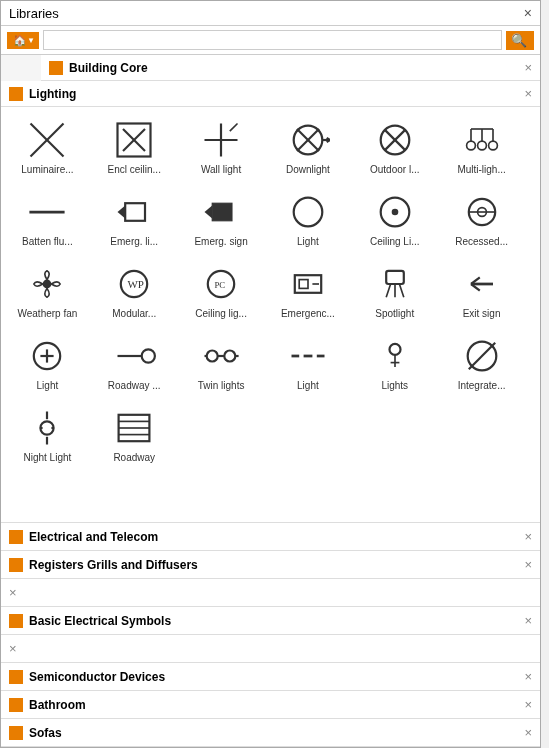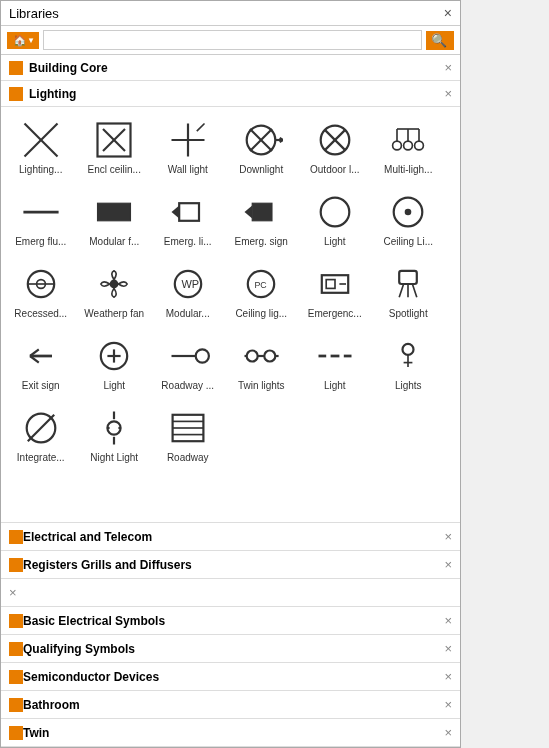--- a/index.html
+++ b/index.html
@@ -1,52 +1,52 @@
 <!DOCTYPE html>
 <html><head>
   <meta charset="utf-8">
   <style>
     * { box-sizing: border-box; margin: 0; padding: 0; }
     body { font-family: Arial, sans-serif; font-size: 12px; background: #f0f0f0; width: 549px; height: 748px; overflow: hidden; }
 
-    .window { width: 461px; height: 748px; background: #f5f5f5; border: 1px solid #aaa; display: flex; flex-direction: column; }
+    .window { width: 541px; height: 748px; background: #f5f5f5; border: 1px solid #aaa; display: flex; flex-direction: column; }
 
     .title-bar { background: #fff; border-bottom: 1px solid #ccc; padding: 4px 8px; display: flex; align-items: center; justify-content: space-between; }
     .title-bar-title { font-size: 13px; font-weight: normal; }
     .title-bar-close { cursor: pointer; font-size: 14px; color: #555; }
 
     .search-bar { display: flex; align-items: center; padding: 4px 6px; background: #fff; border-bottom: 1px solid #ccc; gap: 4px; }
     .home-btn { background: #e87d00; border: none; padding: 2px 6px; cursor: pointer; display: flex; align-items: center; font-size: 11px; color: white; }
     .home-btn .arrow { font-size: 9px; margin-left: 2px; }
     .search-input { flex: 1; border: 1px solid #ccc; padding: 2px 4px; font-size: 12px; }
     .search-btn { background: #e87d00; border: none; padding: 2px 6px; cursor: pointer; color: white; font-size: 13px; }
 
-    .category-row { display: flex; align-items: center; justify-content: space-between; padding: 5px 8px; background: #fff; border-bottom: 1px solid #ddd; cursor: pointer; }
+    .category-row { display: flex; align-items: center; justify-content: space-between; padding: 5px 8px; background: #fff; border-bottom: 1px solid #ddd; cursor: pointer; margin-left: 40px; }
     .category-row .cat-left { display: flex; align-items: center; gap: 6px; }
     .category-icon { width: 14px; height: 14px; background: #e87d00; display: inline-block; }
     .category-label { font-size: 12px; font-weight: bold; }
     .cat-close { font-size: 13px; color: #888; cursor: pointer; }
 
     .lighting-section { background: #fff; border-bottom: 1px solid #ddd; flex: 1; overflow: hidden; display: flex; flex-direction: column; }
     .lighting-header { display: flex; align-items: center; justify-content: space-between; padding: 5px 8px; border-bottom: 1px solid #ddd; }
     .lighting-title { font-size: 12px; font-weight: bold; display: flex; align-items: center; gap: 6px; }
 
     .icon-grid-wrapper { overflow-y: auto; flex: 1; padding: 4px; position: relative; }
     .icon-grid { display: grid; grid-template-columns: repeat(6, 1fr); gap: 2px; }
 
     .icon-cell { display: flex; flex-direction: column; align-items: center; justify-content: flex-start; padding: 6px 2px 4px; cursor: pointer; border: 1px solid transparent; min-height: 70px; }
 
-    .icon-svg { width: 44px; height: 44px; display: flex; align-items: center; justify-content: center; }
+    .icon-svg { width: 44px; height: 44px; display: flex; align-items: center; justify-content: center; font-family: Liberation Serif, serif; }
     .icon-svg svg { width: 100%; height: 100%; }
 
     .icon-label { font-size: 10px; color: #333; text-align: center; margin-top: 2px; white-space: nowrap; overflow: hidden; text-overflow: ellipsis; width: 100%; }
 
     .bottom-categories { background: #f5f5f5; }
     .bottom-cat-row { display: flex; align-items: center; justify-content: space-between; padding: 6px 8px; background: #fff; border-bottom: 1px solid #ddd; cursor: pointer; }
-    .bottom-cat-left { display: flex; align-items: center; }
+    .bottom-cat-left { display: flex; align-items: center; gap: 6px; }
   </style>
 </head>
 <body>
 
 <div class="window">
 
   <div class="title-bar">
     <span class="title-bar-title">Libraries</span>
     <span class="title-bar-close">×</span>
   </div>
@@ -81,21 +81,21 @@
 
     <div class="icon-grid-wrapper" style="padding-right:16px;">
       <div class="icon-grid" id="icon-grid">
       <div class="icon-cell">
     <div class="icon-svg">
               <svg viewBox="0 0 40 40">
                 <line x1="5" y1="5" x2="35" y2="35" stroke="#333" stroke-width="2"></line>
                 <line x1="35" y1="5" x2="5" y2="35" stroke="#333" stroke-width="2"></line>
               </svg>
             </div>
-    <span class="icon-label">Lighting...</span>
+    <span class="icon-label">Luminaire...</span>
   </div>
           <div class="icon-cell">
     <div class="icon-svg">
               <svg viewBox="0 0 40 40">
                 <rect x="5" y="5" width="30" height="30" fill="none" stroke="#333" stroke-width="2"></rect>
                 <line x1="10" y1="10" x2="30" y2="30" stroke="#333" stroke-width="2"></line>
                 <line x1="30" y1="10" x2="10" y2="30" stroke="#333" stroke-width="2"></line>
               </svg>
             </div>
     <span class="icon-label">Encl ceilin...</span>
@@ -146,29 +146,21 @@
               </svg>
             </div>
     <span class="icon-label">Multi-ligh...</span>
   </div>
           <div class="icon-cell">
     <div class="icon-svg">
               <svg viewBox="0 0 40 40">
                 <line x1="4" y1="20" x2="36" y2="20" stroke="#333" stroke-width="2.5"></line>
               </svg>
             </div>
-    <span class="icon-label">Emerg flu...</span>
-  </div>
-          <div class="icon-cell">
-    <div class="icon-svg">
-              <svg viewBox="0 0 40 40">
-                <rect x="5" y="12" width="30" height="16" fill="#333" stroke="#333" stroke-width="1"></rect>
-              </svg>
-            </div>
-    <span class="icon-label">Modular f...</span>
+    <span class="icon-label">Batten flu...</span>
   </div>
           <div class="icon-cell">
     <div class="icon-svg">
               <svg viewBox="0 0 40 40">
                 <rect x="12" y="12" width="18" height="16" fill="none" stroke="#333" stroke-width="2"></rect>
                 <polygon points="5,20 12,14 12,26" fill="#333"></polygon>
               </svg>
             </div>
     <span class="icon-label">Emerg. li...</span>
   </div>
@@ -373,42 +365,38 @@
     <span class="cat-close">×</span>
   </div>
       <div class="bottom-cat-row">
     <div class="bottom-cat-left">
       <span class="category-icon"></span>
       <span class="category-label">Basic Electrical Symbols</span>
     </div>
     <span class="cat-close">×</span>
   </div>
       <div class="bottom-cat-row">
-    <div class="bottom-cat-left">
-      <span class="category-icon"></span>
-      <span class="category-label">Qualifying Symbols</span>
-    </div>
     <span class="cat-close">×</span>
   </div>
       <div class="bottom-cat-row">
     <div class="bottom-cat-left">
       <span class="category-icon"></span>
       <span class="category-label">Semiconductor Devices</span>
     </div>
     <span class="cat-close">×</span>
   </div>
       <div class="bottom-cat-row">
     <div class="bottom-cat-left">
       <span class="category-icon"></span>
       <span class="category-label">Bathroom</span>
     </div>
     <span class="cat-close">×</span>
   </div>
       <div class="bottom-cat-row">
     <div class="bottom-cat-left">
       <span class="category-icon"></span>
-      <span class="category-label">Twin</span>
+      <span class="category-label">Sofas</span>
     </div>
     <span class="cat-close">×</span>
   </div>
     </div>
 
 </div>
 
 </body></html>

